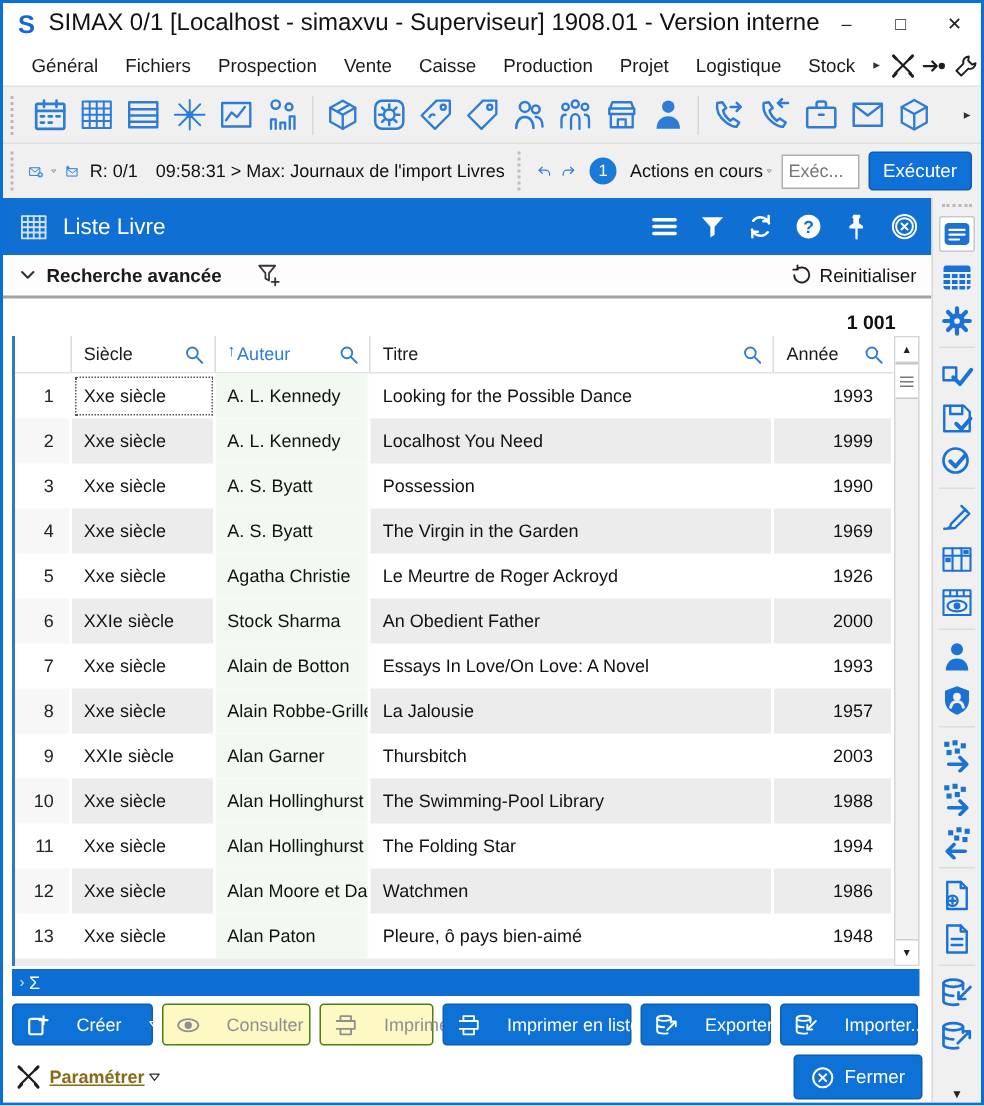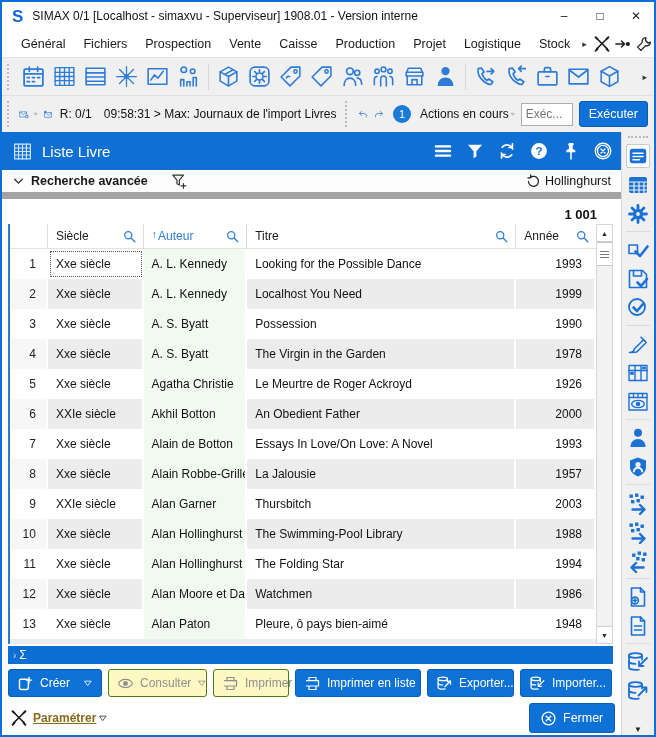--- a/index.html
+++ b/index.html
@@ -4,21 +4,21 @@
 <style>
   * { margin:0; padding:0; box-sizing:border-box; }
   html,body { width:656px; height:737px; overflow:hidden; background:#fff;
     font-family:"Liberation Sans","DejaVu Sans",sans-serif; }
   .window { width:656px; height:737px; border:2px solid #0a70d8; background:#fff;
     display:flex; flex-direction:column; overflow:hidden; }
 
   
   .titlebar { height:28px; display:flex; align-items:center; padding:0 0 0 10px; background:#fff; flex:0 0 auto; }
   .logo-s { color:#1565d8; font-weight:bold; font-size:17px; line-height:1; }
-  .title-text { font-size:12px; color:#111; margin-left:9px; white-space:nowrap; }
+  .title-text { font-size:16px; color:#111; margin-left:9px; white-space:nowrap; }
   .win-controls { margin-left:auto; display:flex; }
   .win-btn { width:36px; height:26px; display:flex; align-items:center; justify-content:center;
     font-size:12px; color:#222; }
 
   
   .menubar { height:27px; display:flex; align-items:center; padding:0 6px 0 10px; background:#fff; flex:0 0 auto; }
   .menu-item { font-size:12.5px; color:#1a1a1a; padding:0 9px; white-space:nowrap; }
   .menu-right { margin-left:auto; display:flex; align-items:center; gap:3px; }
   .more-arrow { font-size:9px; color:#333; padding:0 3px; }
   .mi { width:18px; height:18px; color:#1d1d1d; display:inline-block; }
@@ -48,21 +48,21 @@
 
   
   .panel-header { height:38px; background:#0f6fd2; display:flex; align-items:center;
     color:#fff; padding:0 8px 0 10px; flex:0 0 auto; }
   .ph-icon { width:21px; height:21px; color:#cfe3f8; margin-right:9px; }
   .ph-title { font-size:15px; }
   .ph-right { margin-left:auto; display:flex; align-items:center; gap:12px; }
   .ph-btn { width:20px; height:20px; color:#fff; display:inline-block; }
 
   
-  .search-bar { height:29px; background:#fdfdfd; border-bottom:7px solid #a3a3a3;
+  .search-bar { height:29px; background:#fdfdfd; border-bottom:2px solid #a3a3a3;
     display:flex; align-items:center; padding:0 10px; flex:0 0 auto; }
   .chev { width:13px; height:13px; color:#333; margin-right:6px; }
   .search-label { font-size:12.5px; font-weight:bold; color:#1a1a1a; }
   .funnel-plus { width:19px; height:19px; color:#333; margin-left:22px; }
   .reset-wrap { margin-left:auto; display:flex; align-items:center; gap:4px; }
   .reset-icon { width:15px; height:15px; color:#222; }
   .reset-label { font-size:12.5px; color:#111; }
 
   
   .count-row { height:25px; display:flex; align-items:flex-end; justify-content:flex-end;
@@ -101,21 +101,21 @@
   .sc-down { position:absolute; bottom:0; left:0; right:0; height:17px; background:#fff;
     border-top:1px solid #cfcfcf; display:flex; align-items:center; justify-content:center; font-size:7px; color:#222; }
 
   
   .sum-bar { margin:2px 0 0 6px; width:605px; height:18px; background:#0d6fd3; color:#fff;
     display:flex; align-items:center; padding-left:5px; font-size:12px; flex:0 0 auto; }
   .sum-bar .pre { font-size:10px; margin-right:3px; color:#cfe3f8; }
 
   
   .btn-row { display:flex; gap:6px; margin:5px 0 0 6px; width:606px; flex:0 0 auto; }
-  .fbtn { height:28px; border-radius:3px; display:flex; align-items:center; gap:6px;
+  .fbtn { height:28px; border-radius:3px; display:flex; align-items:center; gap:17px;
     padding:0 8px; font-size:12px; white-space:nowrap; }
   .fbtn .bi { width:17px; height:17px; flex:0 0 auto; }
   .fbtn .dd { width:10px; height:10px; margin-left:auto; flex:0 0 auto; }
   .fbtn.blue { background:#0e71d6; color:#fff; border:1px solid #0b5fb4; }
   .fbtn.gray { background:#fef9c3; color:#8f8f8f; border:1px solid #4d7c0f; }
 
   .bottom-row { display:flex; align-items:center; margin:6px 6px 0 8px; flex:0 0 auto; }
   .tools-ic { width:18px; height:18px; color:#1c1c1c; margin-right:5px; }
   .param-link { font-size:12px; color:#8a6a1a; text-decoration:underline; font-weight:600; }
   .bottom-row .dd-small { color:#333; }
@@ -436,21 +436,21 @@
               <path d="M17 14.5v6M14 17.5h6"></path>
             </svg>
           </span>
         <span class="reset-wrap">
           <span class="reset-icon">
               <svg class="ic" viewBox="0 0 24 24" fill="none" stroke="currentColor" stroke-width="2" stroke-linecap="round" stroke-linejoin="round">
                 <path d="M7 5.5A8 8 0 1 1 4 12"></path>
                 <path d="M7.5 1.5v4.5H3"></path>
               </svg>
             </span>
-          <span class="reset-label">Hollinghurst</span>
+          <span class="reset-label">Reinitialiser</span>
         </span>
       </div>
 
       <div class="count-row">
         <span class="count-val">1 001</span>
       </div>
 
       <div class="table-wrap">
         <div class="t-head">
           <div class="t-hcell c-num"></div>
@@ -512,33 +512,33 @@
               <div class="t-cell c-siecle">Xxe siècle</div>
               <div class="t-cell auteur-cell c-auteur">A. S. Byatt</div>
               <div class="t-cell c-titre">Possession</div>
               <div class="t-cell annee c-annee">1990</div>
             </div>
             <div class="t-row even">
               <div class="t-cell num c-num">4</div>
               <div class="t-cell c-siecle">Xxe siècle</div>
               <div class="t-cell auteur-cell c-auteur">A. S. Byatt</div>
               <div class="t-cell c-titre">The Virgin in the Garden</div>
-              <div class="t-cell annee c-annee">1978</div>
+              <div class="t-cell annee c-annee">1969</div>
             </div>
             <div class="t-row">
               <div class="t-cell num c-num">5</div>
               <div class="t-cell c-siecle">Xxe siècle</div>
               <div class="t-cell auteur-cell c-auteur">Agatha Christie</div>
               <div class="t-cell c-titre">Le Meurtre de Roger Ackroyd</div>
               <div class="t-cell annee c-annee">1926</div>
             </div>
             <div class="t-row even">
               <div class="t-cell num c-num">6</div>
               <div class="t-cell c-siecle">XXIe siècle</div>
-              <div class="t-cell auteur-cell c-auteur">Akhil Botton</div>
+              <div class="t-cell auteur-cell c-auteur">Stock Sharma</div>
               <div class="t-cell c-titre">An Obedient Father</div>
               <div class="t-cell annee c-annee">2000</div>
             </div>
             <div class="t-row">
               <div class="t-cell num c-num">7</div>
               <div class="t-cell c-siecle">Xxe siècle</div>
               <div class="t-cell auteur-cell c-auteur">Alain de Botton</div>
               <div class="t-cell c-titre">Essays In Love/On Love: A Novel</div>
               <div class="t-cell annee c-annee">1993</div>
             </div>

